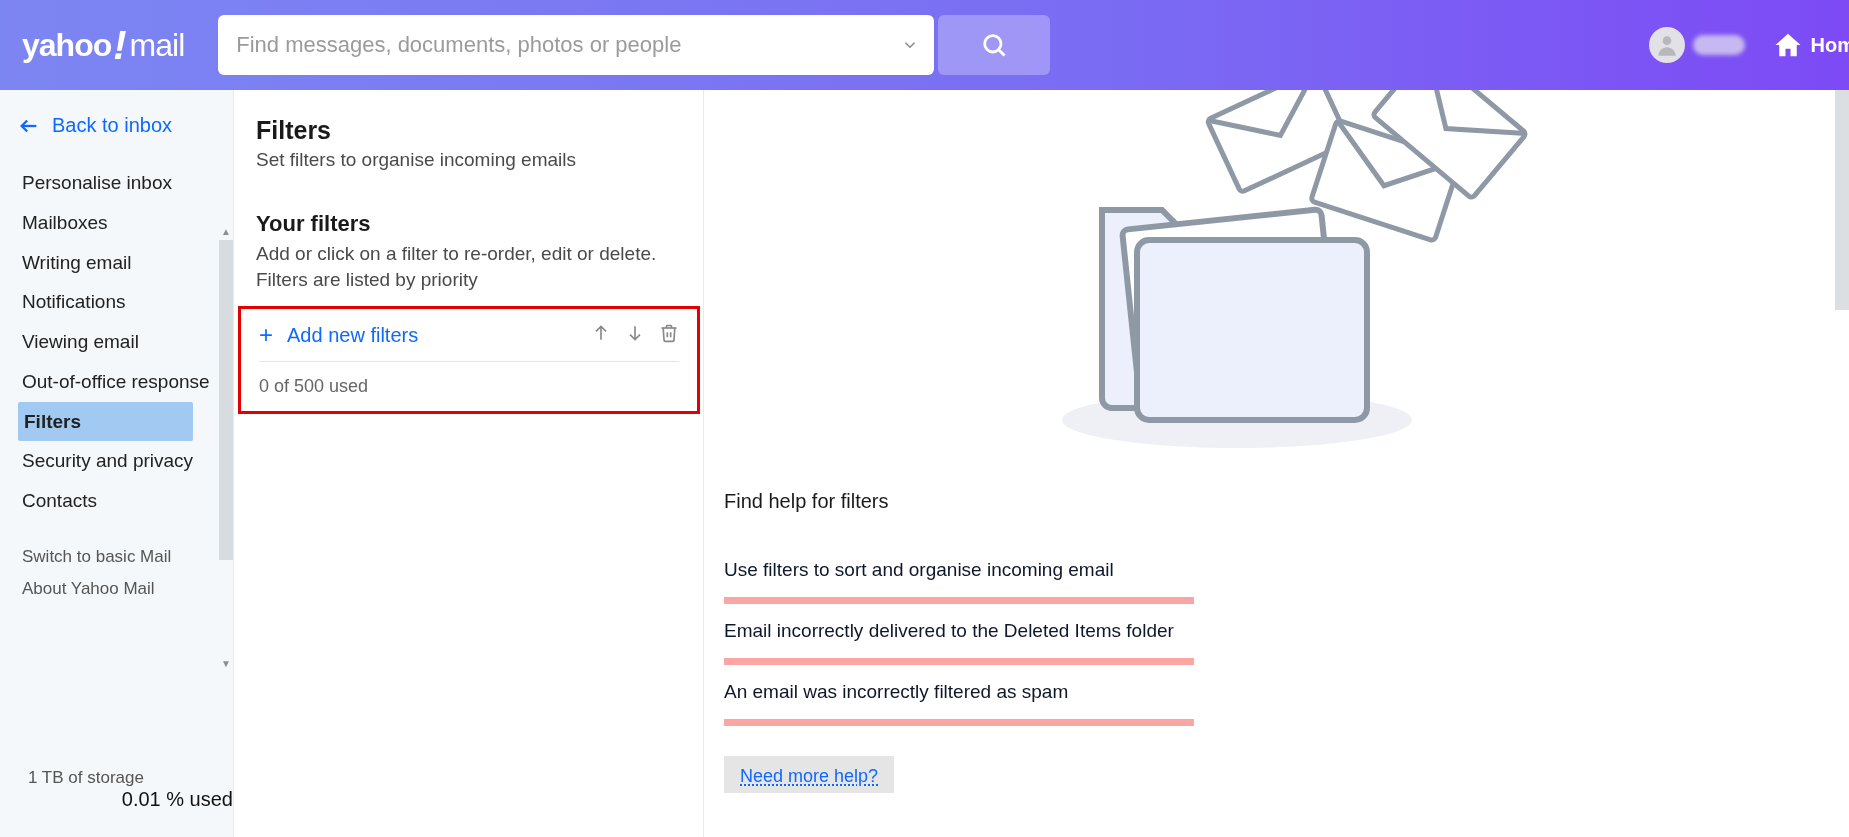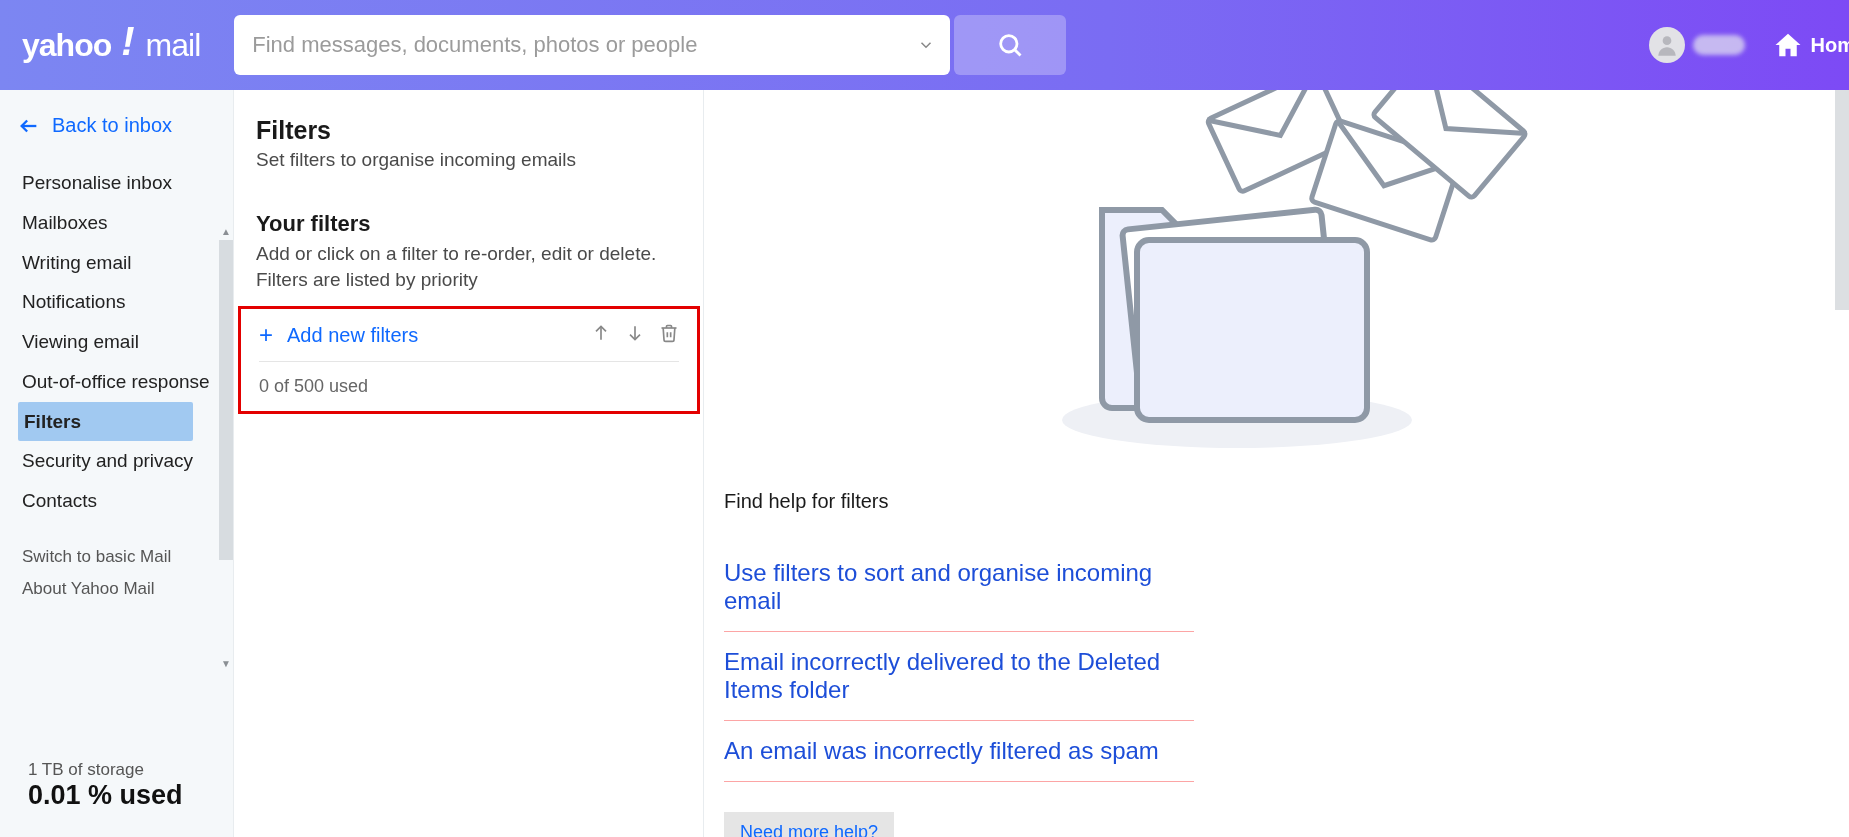--- a/index.html
+++ b/index.html
@@ -23,22 +23,21 @@
     position: relative;
   }
   .logo {
     font-size: 32px;
     font-weight: 800;
     color: #fff;
     letter-spacing: -1px;
     margin-right: 34px;
     white-space: nowrap;
     display: flex;
-    align-items: flex-start;
-    gap: 8px;
+    align-items: center;
   }
   .logo .excl { font-style: italic; font-weight: 900; font-size: 40px; line-height: 28px; margin: 0 4px 0 2px; }
   .searchbox {
     display: flex;
     height: 60px;
     flex: 0 0 716px;
     background: #fff;
     border-radius: 6px;
   }
   .searchbox input {
@@ -150,21 +149,21 @@
   .nav-secondary {
     padding: 6px 18px 6px 22px;
     font-size: 17px;
     color: #555;
   }
   .storage-box {
     margin-top: auto;
     padding: 0 0 26px 28px;
   }
   .storage-line1 { color: #555; font-size: 17px; }
-  .storage-line2 { font-weight: 700; font-size: 27px; color: #111; }
+  .storage-line2 { font-weight: 400; font-size: 20px; color: #111; text-align: right; }
 
   
   .mid {
     width: 470px;
     padding: 26px 20px 0 22px;
     border-right: 1px solid #e8ecef;
     position: relative;
   }
   .mid h1 { font-size: 25px; font-weight: 600; color: #1a1a1a; }
   .mid .sub { font-size: 19px; color: #4a4a4a; margin-top: 4px; margin-bottom: 40px; }
@@ -201,25 +200,25 @@
     width: 520px;
     margin-left: auto;
     margin-right: auto;
     height: 360px;
     position: relative;
   }
   .help-block { margin-left: 0; width: 470px; margin-top: 40px; }
   .help-title { font-size: 20px; font-weight: 400; color: #1a1a1a; margin-bottom: 30px; }
   .help-links a {
     display: block;
-    color: #1d4ed8;
-    font-size: 24px;
+    color: #0f172a;
+    font-size: 19px;
     text-decoration: none;
     padding: 16px 0;
-    border-bottom: 1px solid #fca5a5;
+    border-bottom: 7px solid #fca5a5;
   }
   .more-help-btn {
     display: inline-block;
     margin-top: 30px;
     background: #e5e5e5;
     padding: 10px 16px 6px;
   }
   .more-help-btn a {
     color: #0f69ff; font-size: 18px;
     text-decoration: underline dotted;

